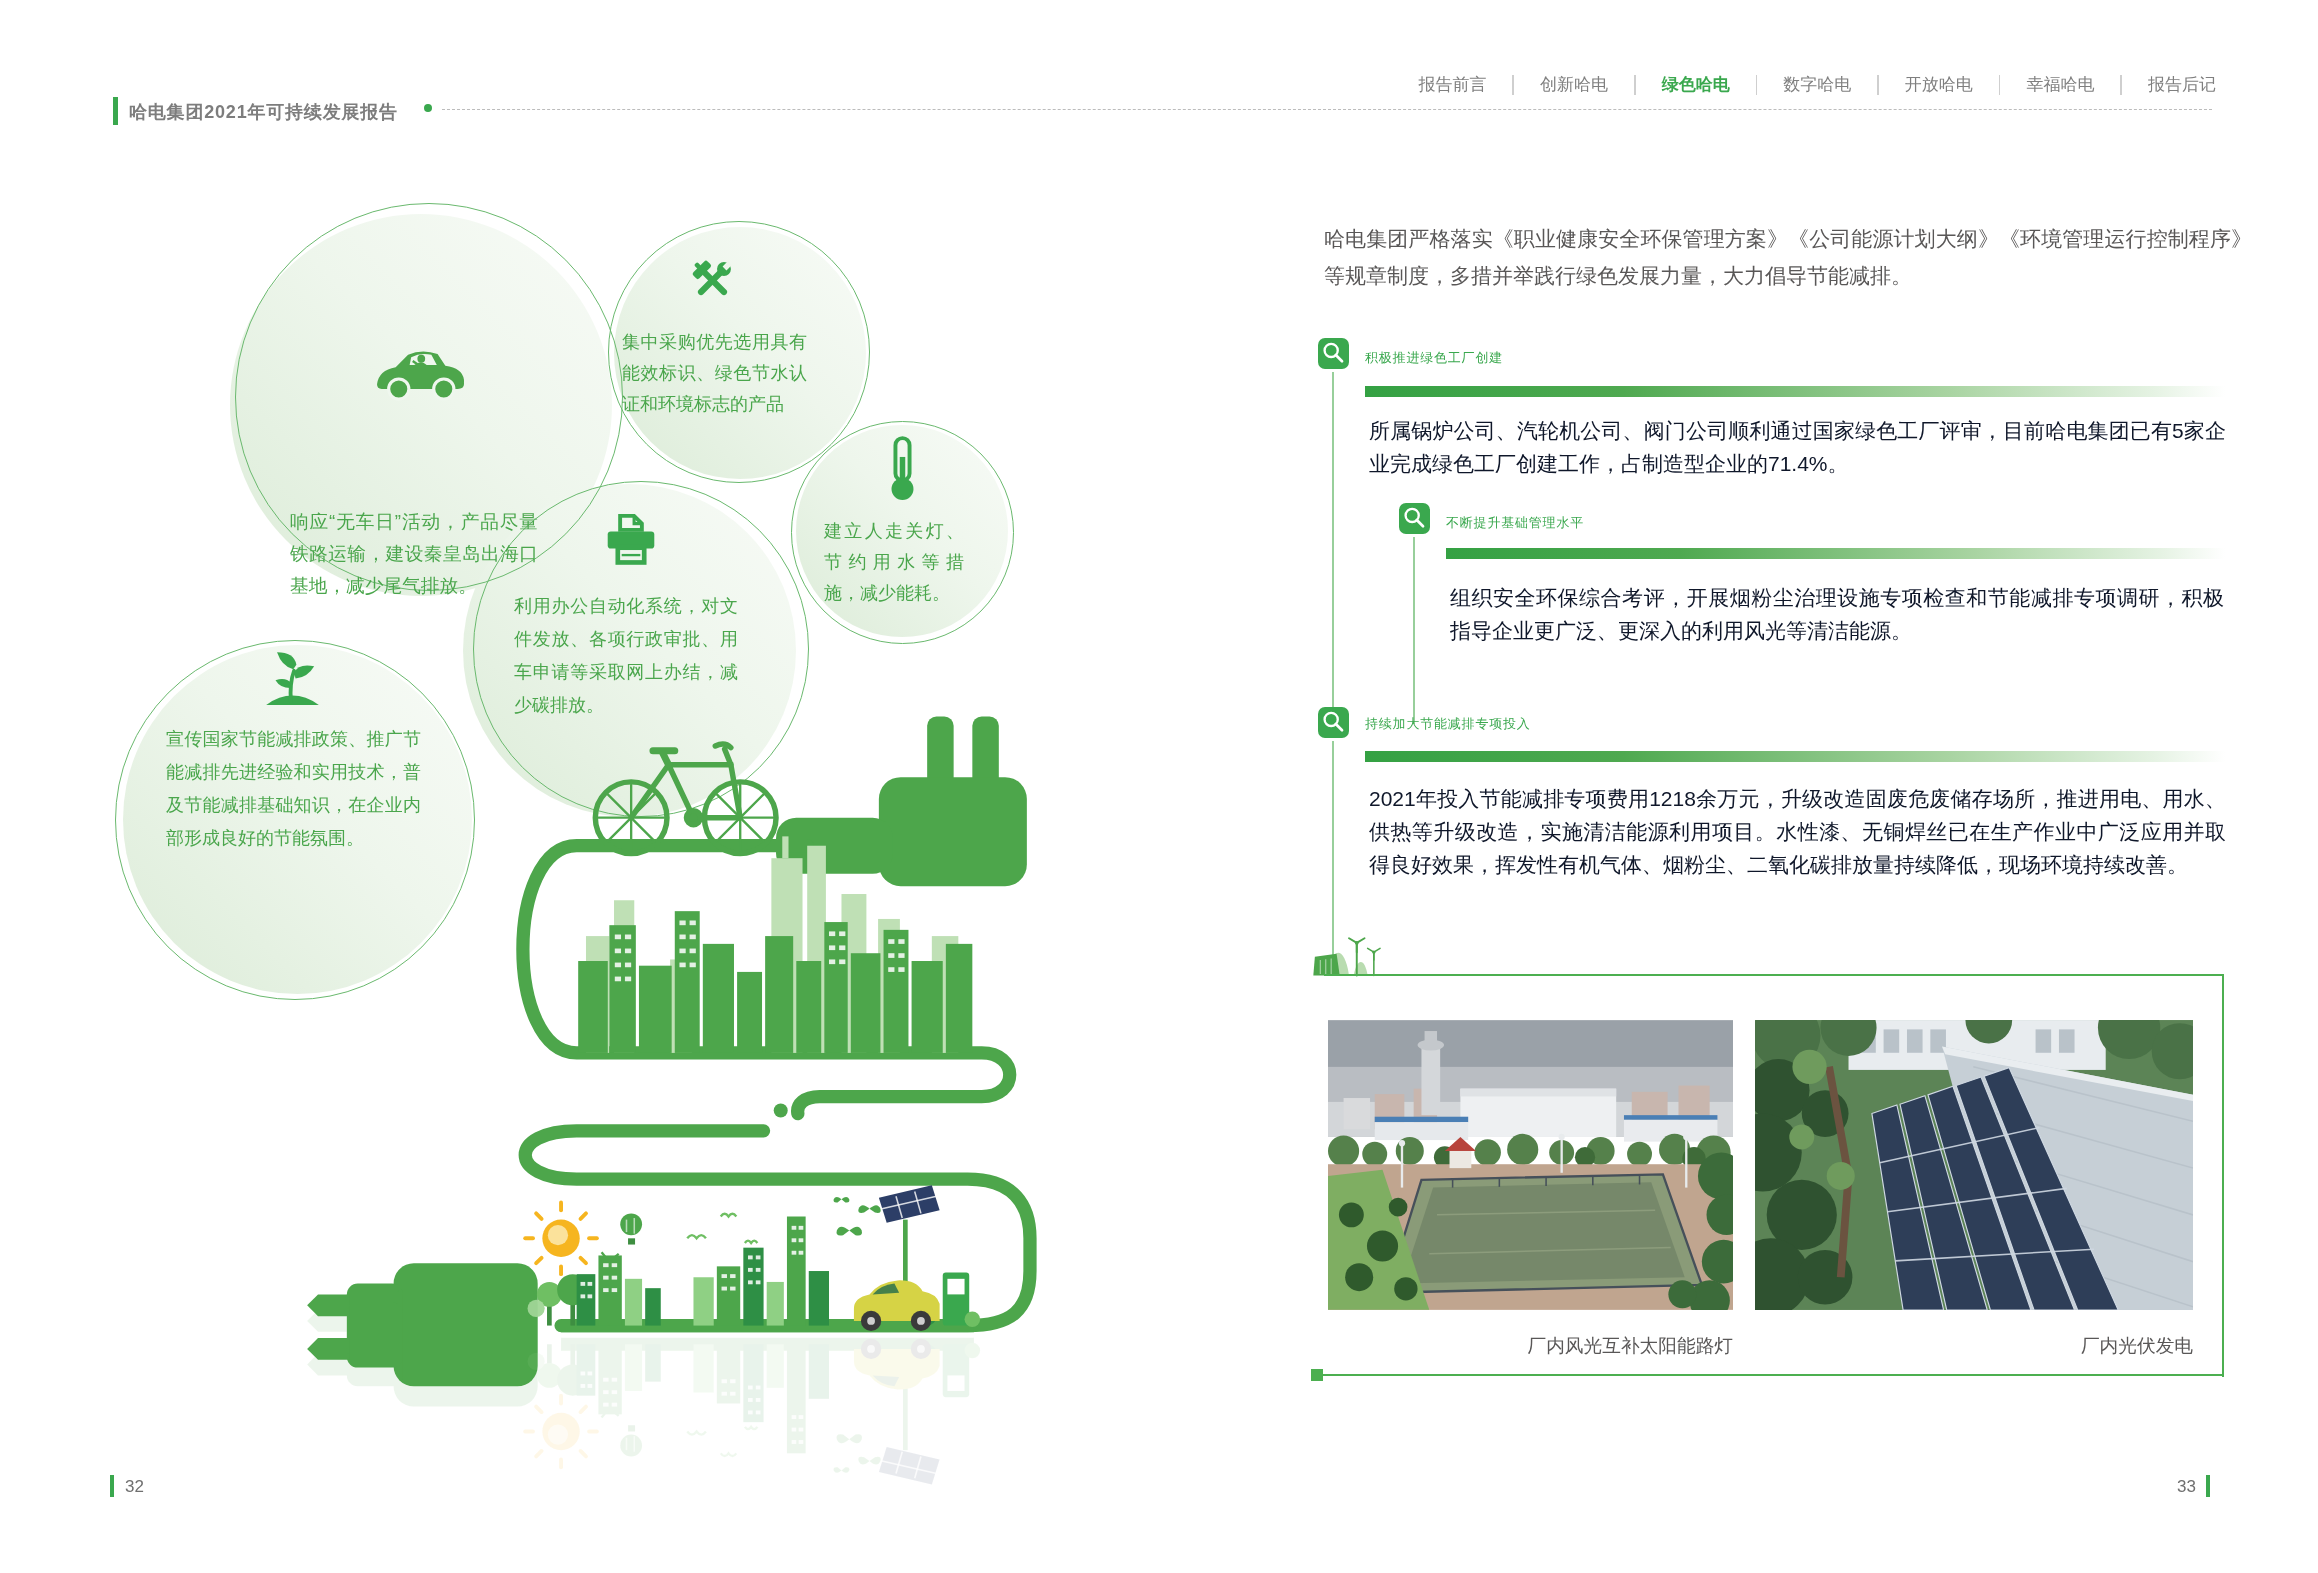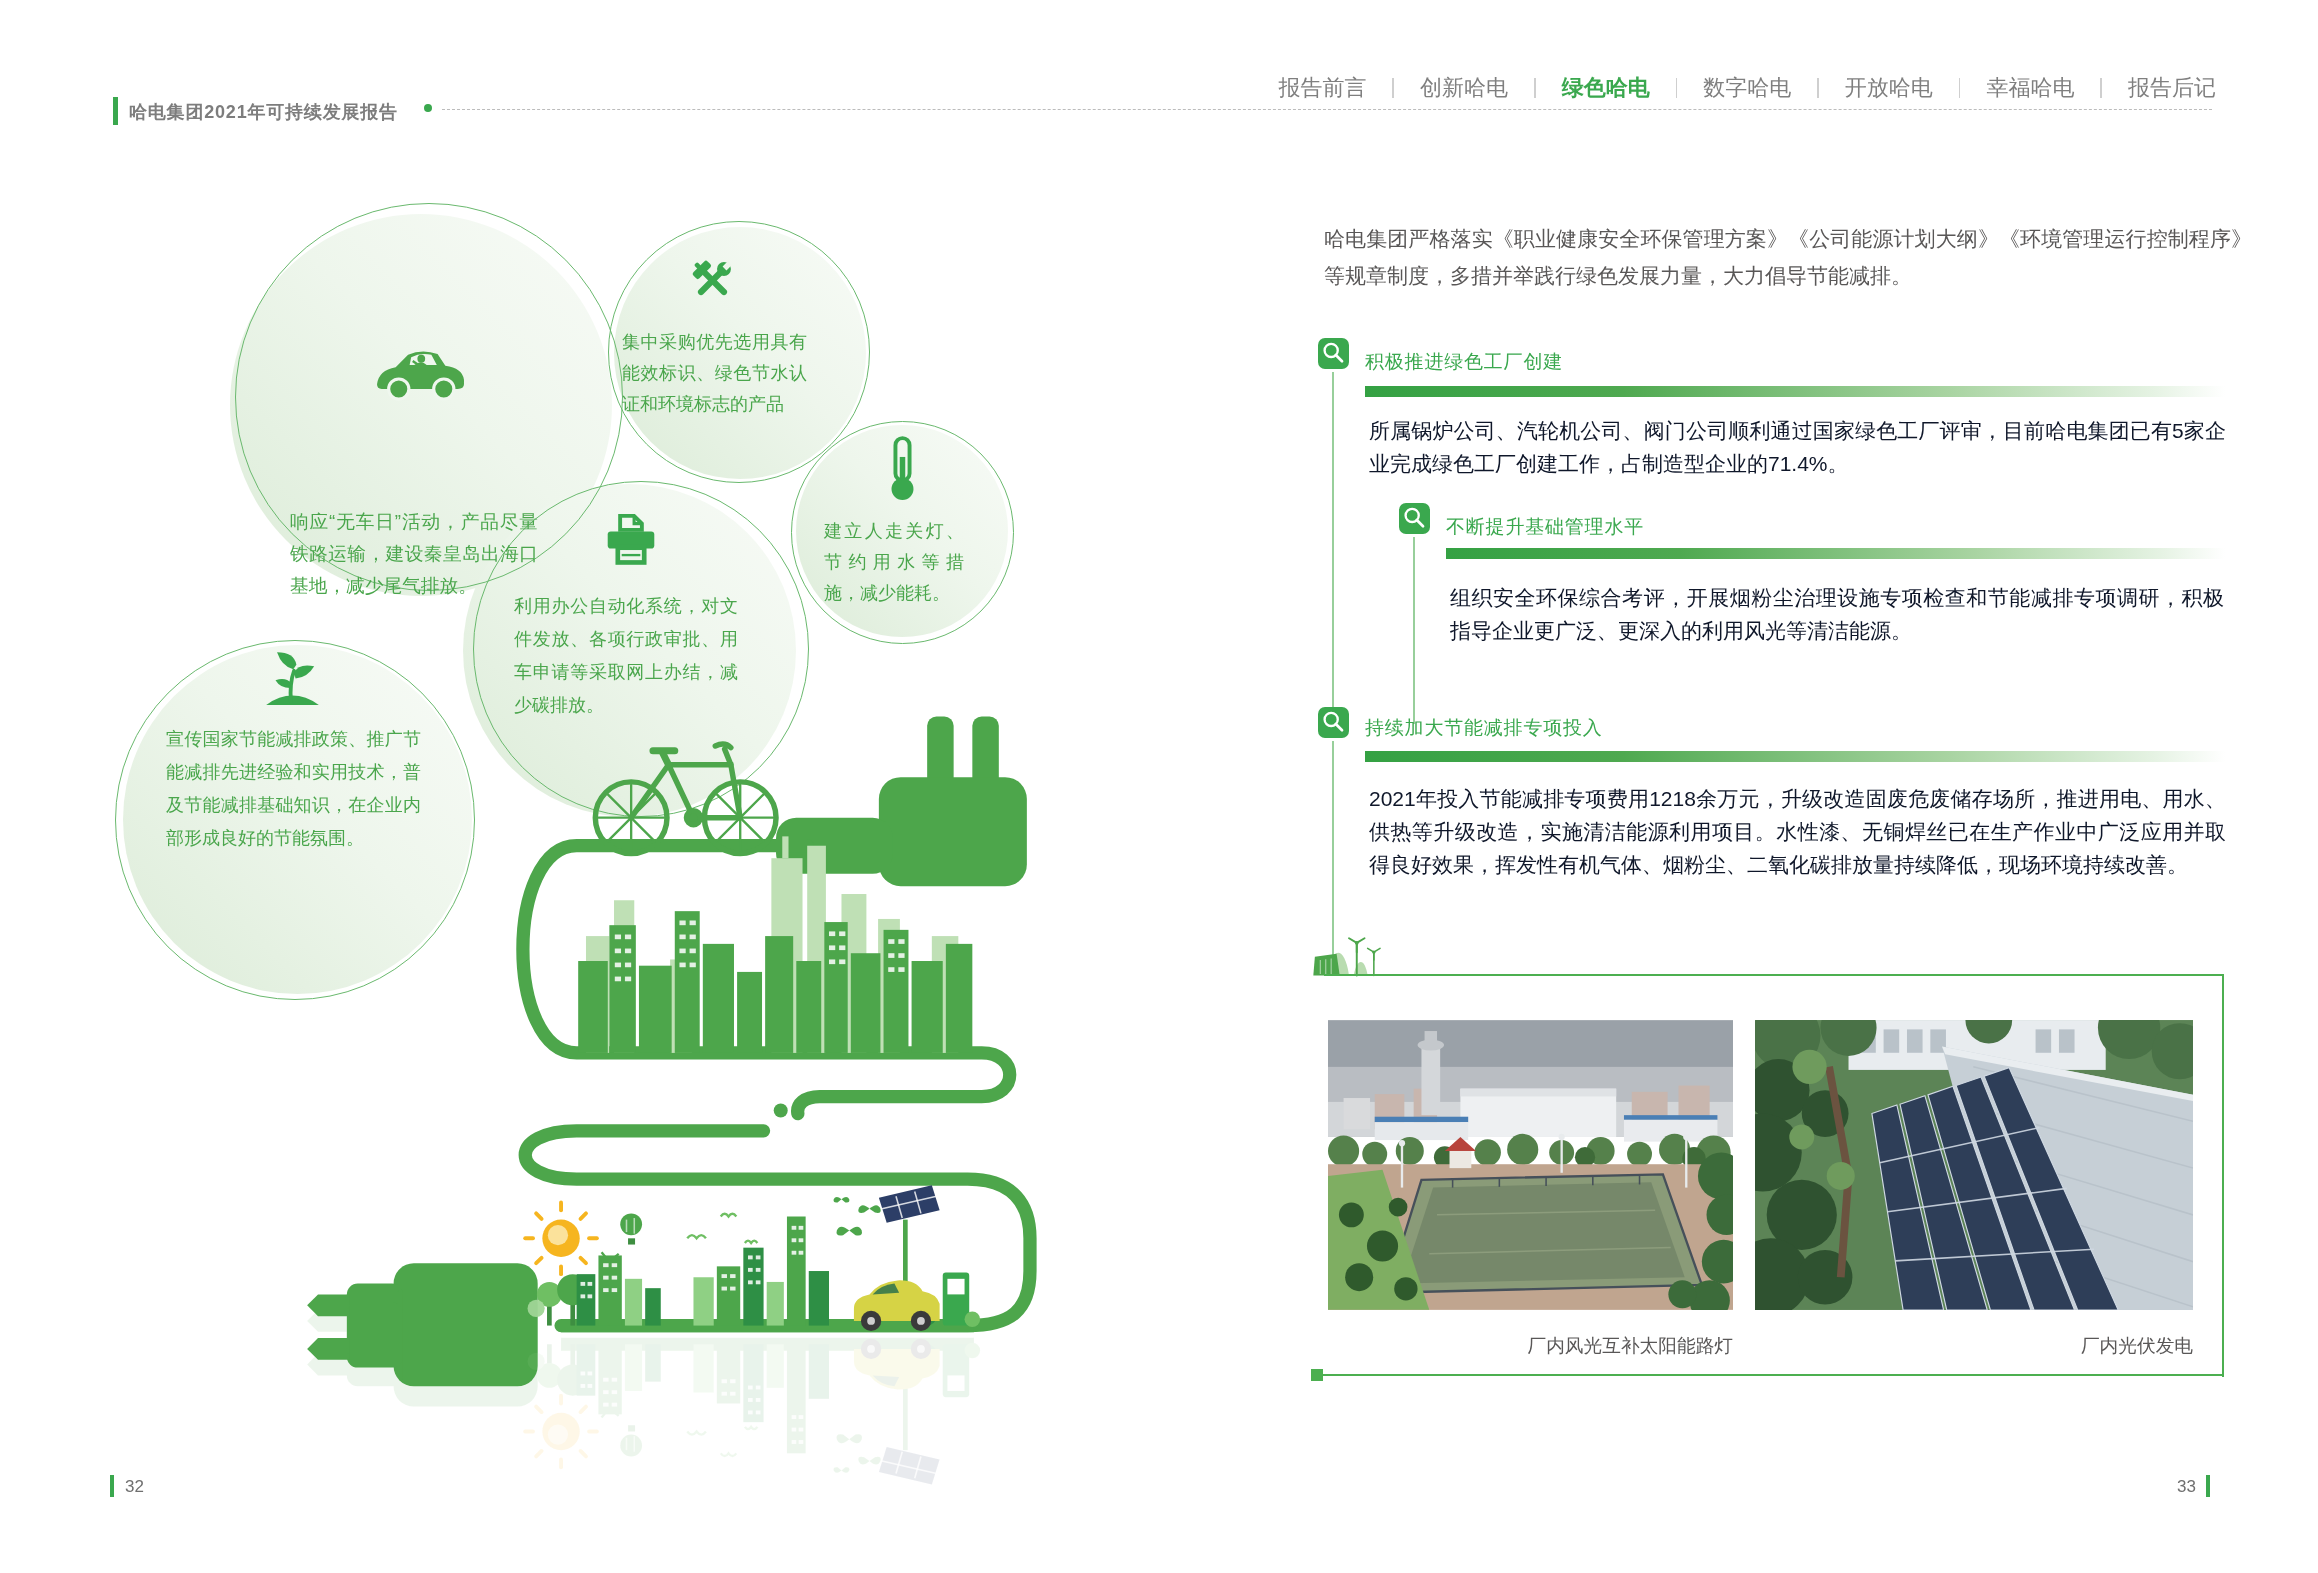--- a/index.html
+++ b/index.html
@@ -4,30 +4,30 @@
 <style>
   *{margin:0;padding:0;box-sizing:border-box}
   html,body{width:2319px;height:1573px}
   body{position:relative;background:#ffffff;font-family:"Liberation Sans","DejaVu Sans",sans-serif;overflow:hidden}
   .abs{position:absolute}
   
   .title-bar{width:4.7px;height:28px;background:#3aa84e}
   .report-title{font-size:18px;font-weight:bold;color:#7d7d7d;letter-spacing:0.8px}
   .hdr-dot{width:7.8px;height:7.8px;border-radius:50%;background:#3aa84e}
   .hdr-dash{border-top:1.6px dashed #bcbcbc;height:0}
-  .nav{display:flex;align-items:center;gap:26px;font-size:22px;color:#7f7f7f}
+  .nav{display:flex;align-items:center;gap:26px;font-size:17px;color:#7f7f7f}
   .nav .navdiv{width:1.6px;height:20px;background:#cfcfcf}
   .nav .active{color:#3aa84e;font-weight:bold}
   
   .bubble{border-radius:50%;background:linear-gradient(to top right,#dcecd8 0%,#eef6ec 55%,#f8fbf7 100%)}
   .ring{border-radius:50%;border:1.6px solid #6ab96e;background:transparent}
   .bubble-text{color:#4aa64c;font-size:18px;line-height:32px;text-align:justify}
   
   .intro{color:#595757;font-size:21px;line-height:37px;text-align:justify}
-  .sec-title{color:#3aa84e;font-size:19px;letter-spacing:0.8px}
+  .sec-title{color:#3aa84e;font-size:13px;letter-spacing:0.8px}
   .grad-bar{height:11px;background:linear-gradient(90deg,#34a143 0%,#4fa950 30%,#a9d4a2 68%,#e6f3e4 92%,rgba(255,255,255,0) 100%)}
   .body-text{color:#0f172a;font-size:21px;line-height:33px;text-align:justify}
   .vline{width:1.6px;background:#98cf9b}
   .frame-line{background:#4caf50}
   .frame-sq{background:#4caf50}
   .caption{color:#595757;font-size:18.7px;text-align:right}
   .pagenum{color:#6f6f6f;font-size:17px}
   .pagebar{width:3.9px;height:22px;background:#3aa84e}
 </style>
 </head>

